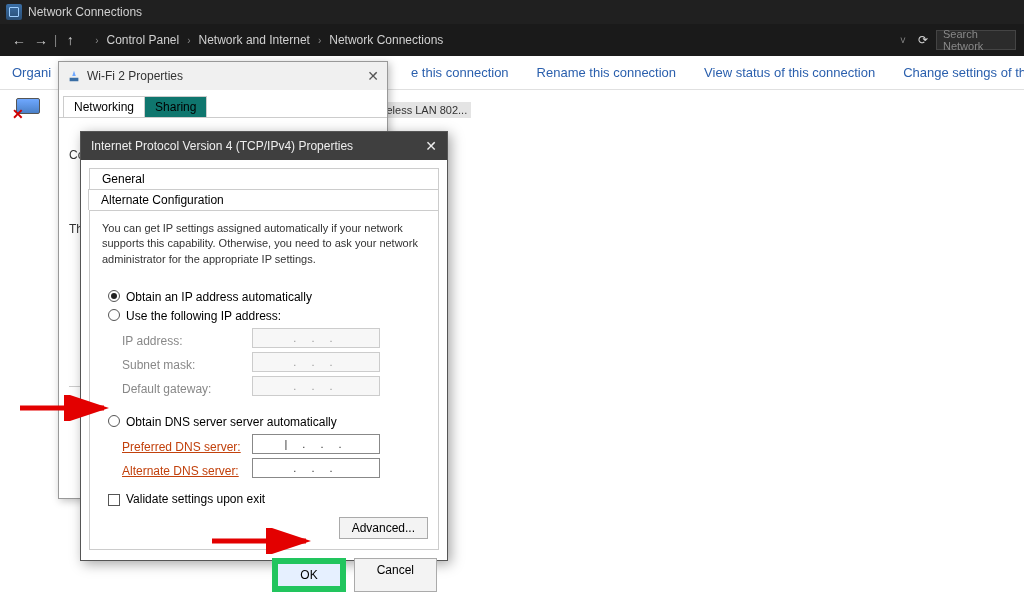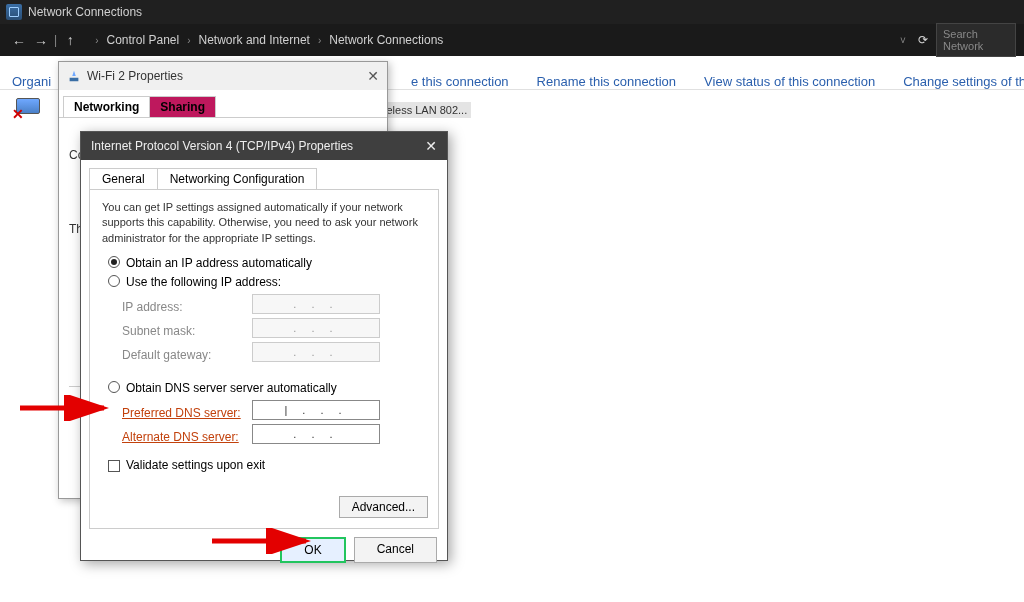--- a/index.html
+++ b/index.html
@@ -11,71 +11,71 @@
 .titlebar .app-icon::after { content: ""; position: absolute; inset: 3px; border: 1px solid #9fcfff; border-radius: 1px; }
 
 
 .navbar { background: #1a1a1a; height: 32px; display: flex; align-items: center; padding: 0 8px; color: #d0d0d0; }
 .navbar .arrow { width: 22px; text-align: center; font-size: 14px; cursor: pointer; }
 .navbar .sep { margin: 0 2px; color: #888; }
 .navbar .crumb { padding: 0 6px; cursor: pointer; }
 .navbar .chev { color: #888; margin: 0 2px; font-size: 10px; }
 .navbar .spacer { flex: 1; }
 .navbar .refresh { margin: 0 8px; cursor: pointer; }
-.navbar .searchbox { background: #2b2b2b; border: 1px solid #444; width: 80px; height: 34px; color: #888; padding: 0 6px; font-size: 11px; display: flex; align-items: center; }
-
-
-.toolbar { background: #fff; border-bottom: 1px solid #e0e0e0; height: 34px; display: flex; align-items: flex-end; padding: 0 12px; gap: 28px; color: #2a5fad; font-size: 13px; }
+.navbar .searchbox { background: #2b2b2b; border: 1px solid #444; width: 80px; height: 20px; color: #888; padding: 0 6px; font-size: 11px; display: flex; align-items: center; }
+
+
+.toolbar { background: #fff; border-bottom: 1px solid #e0e0e0; height: 34px; display: flex; align-items: center; padding: 0 12px; gap: 28px; color: #2a5fad; font-size: 13px; }
 .toolbar .item { cursor: pointer; white-space: nowrap; }
 
 
 .content { position: relative; padding: 8px 12px; }
 .device-row { display: flex; align-items: center; gap: 8px; }
 .device-icon { width: 32px; height: 22px; position: relative; }
 .device-icon .monitor { width: 24px; height: 16px; border: 1px solid #555; border-radius: 2px; background: linear-gradient(#6fa8ff,#4a80c8); position: absolute; top: 0; left: 4px; }
 .device-icon .disabled-x { position: absolute; left: 0; bottom: -2px; color: #d00000; font-weight: bold; font-size: 14px; }
 
 .wireless-lan { position: absolute; left: 366px; top: 62px; font-size: 11px; color: #333; background: #e4e4e4; padding: 2px 4px; margin-top: 40px; }
 
 
 .dlg-wifi { position: absolute; left: 58px; top: 61px; width: 330px; height: 438px; background: #fff; border: 1px solid #999; box-shadow: 2px 2px 8px rgba(0,0,0,.25); }
 .dlg-wifi .dlg-title { height: 28px; background: #f0f0f0; display: flex; align-items: center; padding: 0 8px; font-size: 12px; color: #333; }
 .dlg-wifi .dlg-title .ico { width: 14px; height: 14px; margin-right: 6px; }
 .dlg-wifi .dlg-title .close { margin-left: auto; font-size: 14px; color: #555; cursor: pointer; }
-.dlg-wifi .tabs { display: flex; padding: 6px 20px 0 4px; font-weight: bold; }
-.dlg-wifi .tab { border: 1px solid #ccc; border-bottom: none; padding: 3px 10px; font-size: 12px; background: #be185d; cursor: pointer; }
+.dlg-wifi .tabs { display: flex; padding: 6px 20px 0 4px; }
+.dlg-wifi .tab { border: 1px solid #ccc; border-bottom: none; padding: 3px 10px; font-size: 12px; background: #0f766e; cursor: pointer; }
 .dlg-wifi .tab + .tab { margin-left: -1px; }
 .dlg-wifi .tab.active { background: #fff; }
 .dlg-wifi .tabline { border-bottom: 1px solid #ccc; }
 .dlg-wifi .body { padding: 10px 10px; font-size: 12px; color: #333; }
 
 
 .dlg-ipv4 { position: absolute; left: 80px; top: 131px; width: 368px; height: 430px; background: #fff; border: 1px solid #555; box-shadow: 3px 3px 12px rgba(0,0,0,.35); }
 .dlg-ipv4 .dlg-title { height: 28px; background: #3f3f3f; color: #eee; display: flex; align-items: center; padding: 0 10px; font-size: 12px; }
 .dlg-ipv4 .dlg-title .close { margin-left: auto; color: #eee; font-size: 14px; cursor: pointer; }
-.dlg-ipv4 .tabs { display: flex; padding: 8px 8px 0 8px; }
+.dlg-ipv4 .tabs { display: flex; padding: 8px 8px 0 8px; flex-direction: column; }
 .dlg-ipv4 .tab { border: 1px solid #ccc; border-bottom: none; padding: 3px 12px; font-size: 12px; background: #fff; cursor: pointer; }
 .dlg-ipv4 .tab + .tab { margin-left: -1px; }
 .dlg-ipv4 .tabsheet { border: 1px solid #ccc; margin: 0 8px 8px 8px; padding: 10px 12px; height: 340px; position: relative; }
-.dlg-ipv4 .desc { font-size: 11px; color: #333; line-height: 1.4; margin-bottom: 10px; }
+.dlg-ipv4 .desc { font-size: 11px; color: #333; line-height: 1.4; margin-bottom: 23px; }
 .radio-row { display: flex; align-items: flex-start; gap: 6px; font-size: 12px; margin: 5px 0 5px 6px; cursor: pointer; }
 .radio { width: 12px; height: 12px; border: 1px solid #555; border-radius: 50%; display: inline-block; position: relative; flex-shrink: 0; }
 .radio.checked::after { content: ""; position: absolute; inset: 2px; background: #222; border-radius: 50%; }
 .field-row { display: flex; align-items: flex-end; margin: 4px 0 4px 20px; font-size: 12px; }
 .field-row .lbl { width: 130px; color: #888; }
 .field-row.enabled .lbl { color: #c2410c; text-decoration: underline; }
 .ip-input { width: 128px; height: 20px; border: 1px solid #ccc; background: #f7f7f7; display: flex; align-items: center; justify-content: center; font-size: 11px; color: #999; letter-spacing: 6px; }
 .ip-input.enabled { border: 1px solid #888; background: #fff; color: #333; }
 .group-gap { height: 10px; }
 .checkbox-row { display: flex; align-items: flex-end; gap: 6px; font-size: 12px; margin: 14px 0 0 6px; cursor: pointer; }
 .checkbox { width: 12px; height: 12px; border: 1px solid #555; display: inline-block; }
 .adv-btn { position: absolute; right: 10px; bottom: 10px; border: 1px solid #aaa; background: #f3f3f3; padding: 3px 12px; font-size: 12px; cursor: pointer; }
 .dlg-buttons { display: flex; justify-content: flex-end; gap: 8px; padding: 0 10px 10px 0; }
 .btn { border: 1px solid #aaa; background: #f3f3f3; padding: 4px 22px; font-size: 12px; cursor: pointer; }
-.btn.primary { border: 2px solid #22c55e; background: #e6f0ff; }
+.btn.primary { border: 6px solid #22c55e; background: #e6f0ff; }
 
 
 .arrow-annot { position: absolute; pointer-events: none; }
 .arrow1 { left: 18px; top: 395px; }
 .arrow2 { left: 210px; top: 528px; }
 </style>
 </head>
 <body>
 
 <div class="titlebar">
@@ -141,21 +141,21 @@
   </div>
 </div>
 
 <div class="dlg-ipv4">
   <div class="dlg-title">
     <span>Internet Protocol Version 4 (TCP/IPv4) Properties</span>
     <span class="close">✕</span>
   </div>
   <div class="tabs">
     <div class="tab">General</div>
-    <div class="tab">Networking Configuration</div>
+    <div class="tab">Alternate Configuration</div>
   </div>
   <div class="tabsheet">
     <div class="desc">You can get IP settings assigned automatically if your network supports this capability. Otherwise, you need to ask your network administrator for the appropriate IP settings.</div>
 
     <div class="radio-row">
       <span class="radio checked"></span>
       <span>Obtain an IP address automatically</span>
     </div>
     <div class="radio-row">
       <span class="radio"></span>

